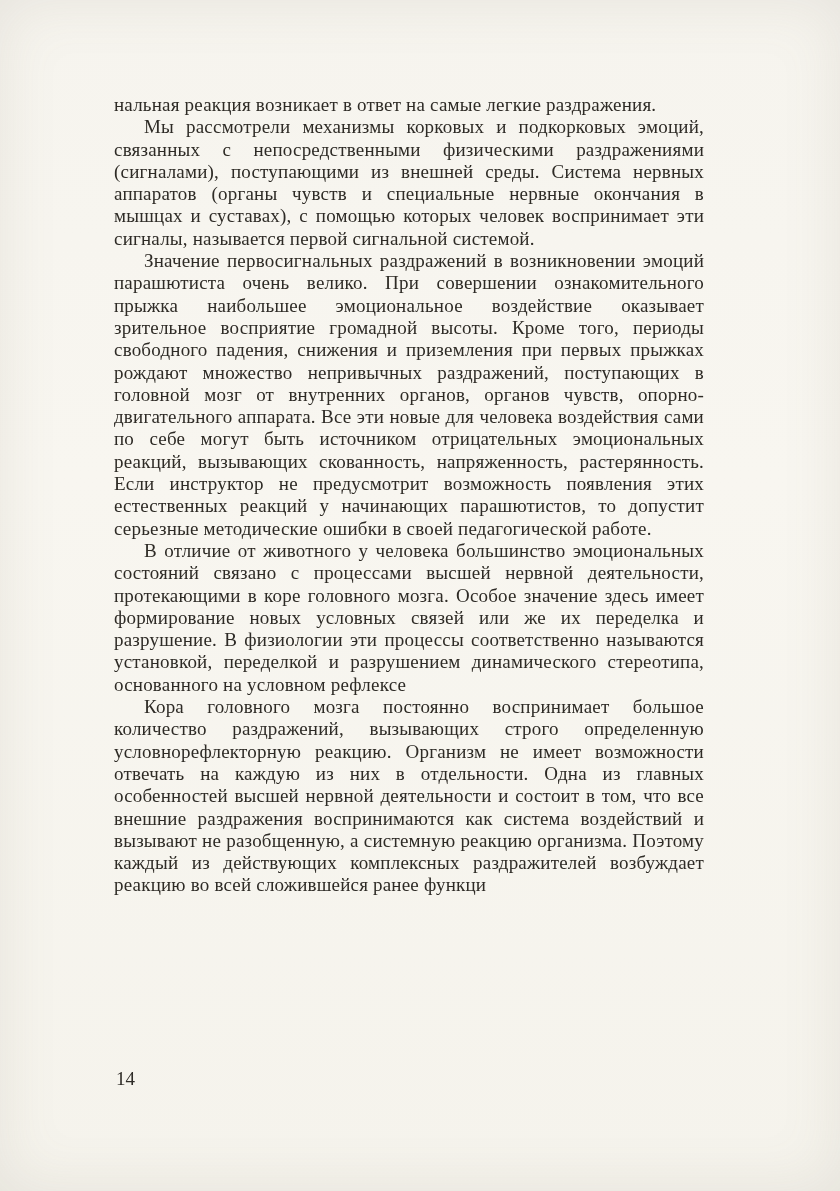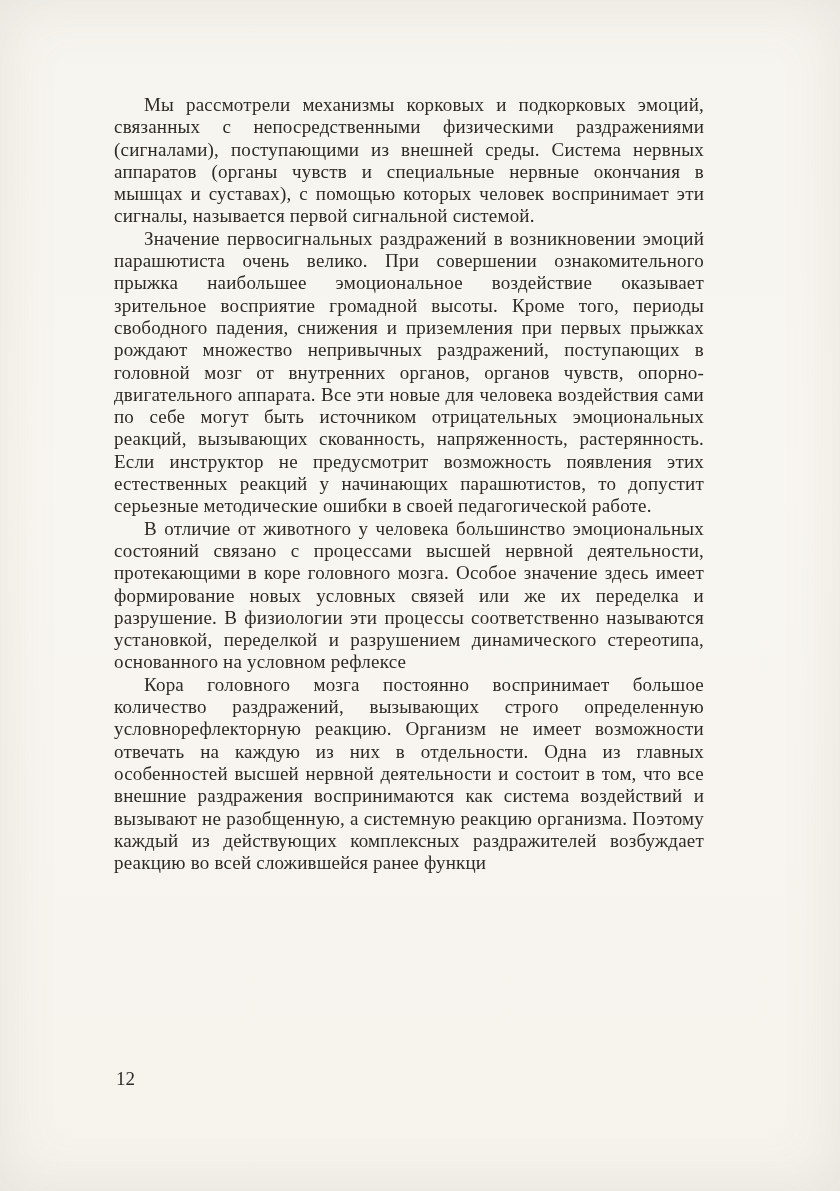--- a/index.html
+++ b/index.html
@@ -50,19 +50,20 @@
     top: 1068px;
     font-size: 19px;
     color: #2e2b26;
   }
 </style>
 </head>
 <body>
 
 <div class="page">
   <div class="text-block">
+    <p class="para noindent">нальная реакция возникает в ответ на самые легкие раздражения.</p>
     <p class="para">Мы рассмотрели механизмы корковых и подкорковых эмоций, связанных с непосредственными физическими раздражениями (сигналами), поступающими из внешней среды. Система нервных аппаратов (органы чувств и специальные нервные окончания в мышцах и суставах), с помощью которых человек воспринимает эти сигналы, называется первой сигнальной системой.</p>
     <p class="para">Значение первосигнальных раздражений в возникновении эмоций парашютиста очень велико. При совершении ознакомительного прыжка наибольшее эмоциональное воздействие оказывает зрительное восприятие громадной высоты. Кроме того, периоды свободного падения, снижения и приземления при первых прыжках рождают множество непривычных раздражений, поступающих в головной мозг от внутренних органов, органов чувств, опорно-двигательного аппарата. Все эти новые для человека воздействия сами по себе могут быть источником отрицательных эмоциональных реакций, вызывающих скованность, напряженность, растерянность. Если инструктор не предусмотрит возможность появления этих естественных реакций у начинающих парашютистов, то допустит серьезные методические ошибки в своей педагогической работе.</p>
     <p class="para">В отличие от животного у человека большинство эмоциональных состояний связано с процессами высшей нервной деятельности, протекающими в коре головного мозга. Особое значение здесь имеет формирование новых условных связей или же их переделка и разрушение. В физиологии эти процессы соответственно называются установкой, переделкой и разрушением динамического стереотипа, основанного на условном рефлексе</p>
     <p class="para">Кора головного мозга постоянно воспринимает большое количество раздражений, вызывающих строго определенную условнорефлекторную реакцию. Организм не имеет возможности отвечать на каждую из них в отдельности. Одна из главных особенностей высшей нервной деятельности и состоит в том, что все внешние раздражения воспринимаются как система воздействий и вызывают не разобщенную, а системную реакцию организма. Поэтому каждый из действующих комплексных раздражителей возбуждает реакцию во всей сложившейся ранее функци</p>
   </div>
-  <div class="page-number">12</div>
+  <div class="page-number">14</div>
 </div>
 
 </body></html>

